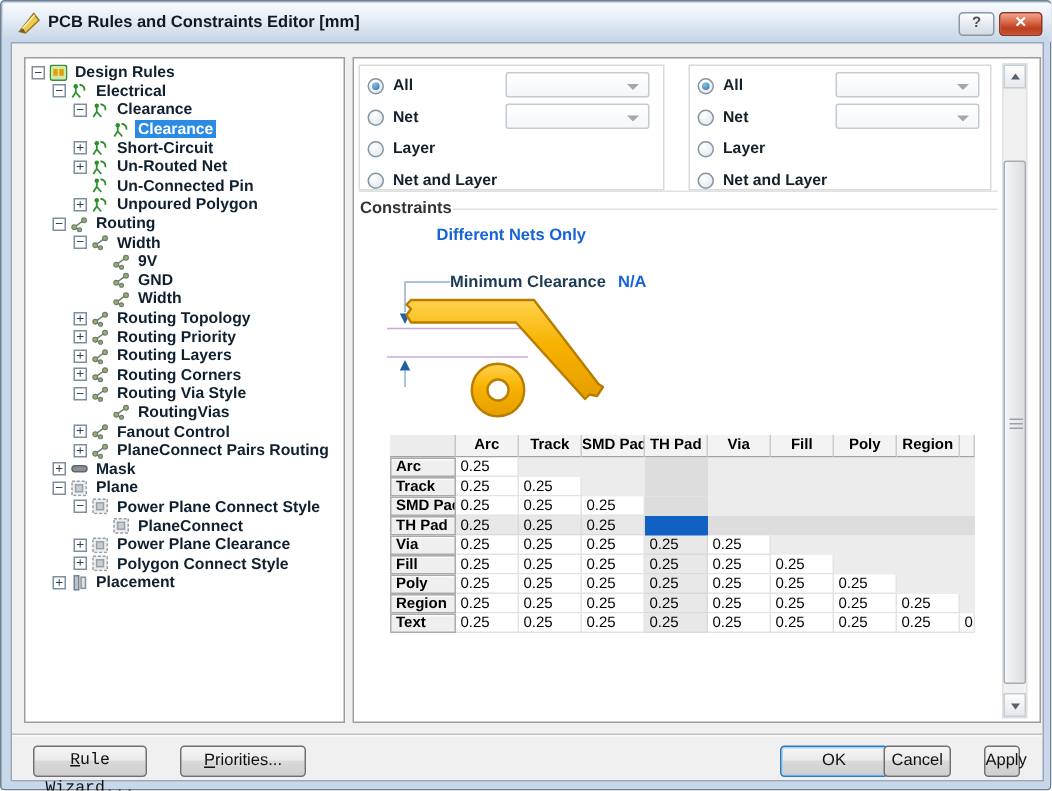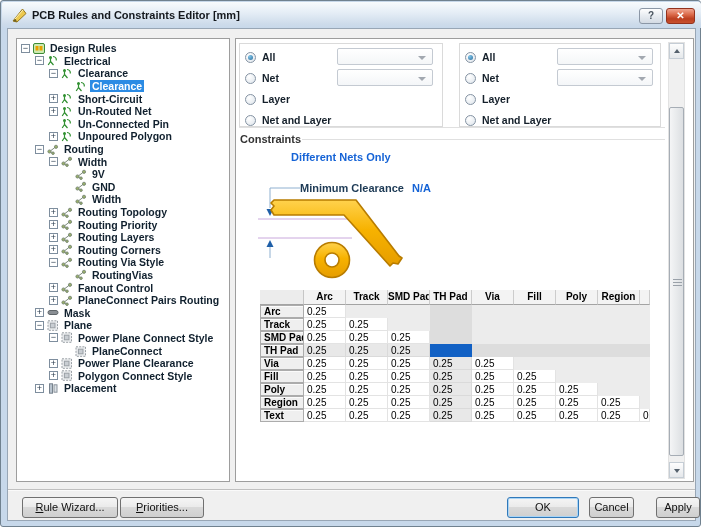--- a/index.html
+++ b/index.html
@@ -80,21 +80,21 @@
   .t-val.hl{background:#e8e8e8;border-right-color:#dadada;border-bottom-color:#dadada;}
   .t-empty{background:#ececec;border-right:1px solid #ececec;border-bottom:1px solid #ececec;}
   .t-empty.hl{background:#dddddd;border-right-color:#dddddd;border-bottom-color:#dddddd;}
   .t-sel{background:#1160c4;color:#fff;padding:19px 0 0 3px;}
   
   .footer-sep{position:absolute;left:0px;top:460px;width:687px;height:1px;background:#bfbfbf;box-shadow:0 1px 0 #fafafa;}
   .pbtn{position:absolute;top:468px;height:21px;box-sizing:border-box;border:1px solid #707070;border-radius:3px;
         background:linear-gradient(#f5f5f5,#ebebeb 45%,#d9d9d9 50%,#cfcfcf);
         font-size:11px;color:#111;text-align:center;line-height:19px;cursor:default;}
   .pbtn u{text-decoration:underline;}
-  .pbtn.default{border:1px solid #3079ba;box-shadow:0 0 0 1px #a9d4f5 inset;}
+  .pbtn.default{border:1px solid #3079ba;box-shadow:0 0 0 1px #a9d4f5 inset;margin-left:13px;}
 </style>
 </head>
 <body>
 
 <div class="win-frame">
   <div class="titlebar">
     <svg class="title-icon" viewBox="0 0 15 15">
       <path d="M1 13 L10.5 1 L14 5.5 L5 14 Z" fill="#ecc94f" stroke="#97791f" stroke-width="1"></path>
       <path d="M1 13 L5 14 L3.6 10.8 Z" fill="#6f6124"></path>
       <path d="M3 11 L11 2" stroke="#fdf1b8" stroke-width="1" fill="none"></path>
@@ -407,21 +407,21 @@
           <div class="tree-row" style="padding-left: 30px;">
             <span class="toggle">−</span>
             <span class="ticon">
               <svg width="12" height="11" viewBox="0 0 12 11">
                 <rect x="1" y="0.8" width="9.5" height="9.5" fill="#eceef0" stroke="#9aa0a6" stroke-dasharray="2 1.2"></rect>
                 <rect x="3.4" y="3.2" width="4.6" height="4.6" fill="#c9ced3" stroke="#9aa0a6"></rect>
               </svg>
             </span>
             <span class="tlabel">Power Plane Connect Style</span>
           </div>
-          <div class="tree-row" style="padding-left: 44px; align-items: flex-end;">
+          <div class="tree-row" style="padding-left: 44px;">
             <span class="toggle none"></span>
             <span class="ticon">
               <svg width="12" height="11" viewBox="0 0 12 11">
                 <rect x="1" y="0.8" width="9.5" height="9.5" fill="#eceef0" stroke="#9aa0a6" stroke-dasharray="2 1.2"></rect>
                 <rect x="3.4" y="3.2" width="4.6" height="4.6" fill="#c9ced3" stroke="#9aa0a6"></rect>
               </svg>
             </span>
             <span class="tlabel">PlaneConnect</span>
           </div>
           <div class="tree-row" style="padding-left: 30px;">
@@ -642,19 +642,19 @@
           <div class="t-val hl">0.25</div>
           <div class="t-val">0.25</div>
           <div class="t-val">0.25</div>
           <div class="t-val">0.25</div>
           <div class="t-val">0.25</div>
           <div class="t-val">0.</div>
         </div>
     </div>
 
     <div class="footer-sep"></div>
-    <div class="pbtn" style="left:14px;width:96px;"><u>R</u>ule Wizard...</div>
+    <div class="pbtn" style="left:14px;width:76px;font-family:Liberation Mono, monospace;"><u>R</u>ule Wizard...</div>
     <div class="pbtn" style="left:112px;width:84px;"><u>P</u>riorities...</div>
     <div class="pbtn default" style="left:499px;width:72px;">OK</div>
     <div class="pbtn" style="left:581px;width:45px;">Cancel</div>
-    <div class="pbtn" style="left:648px;width:44px;">Apply</div>
+    <div class="pbtn" style="left:648px;width:24px;">Apply</div>
   </div>
 </div>
 
 </body></html>

